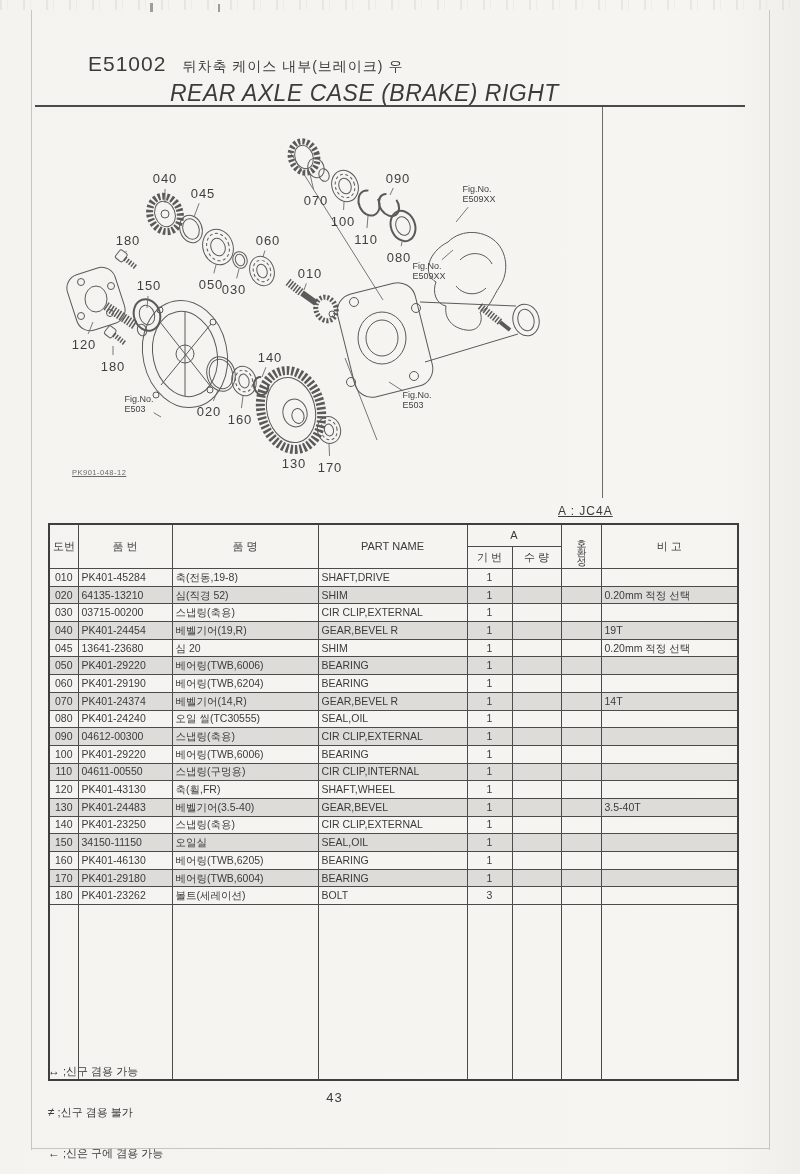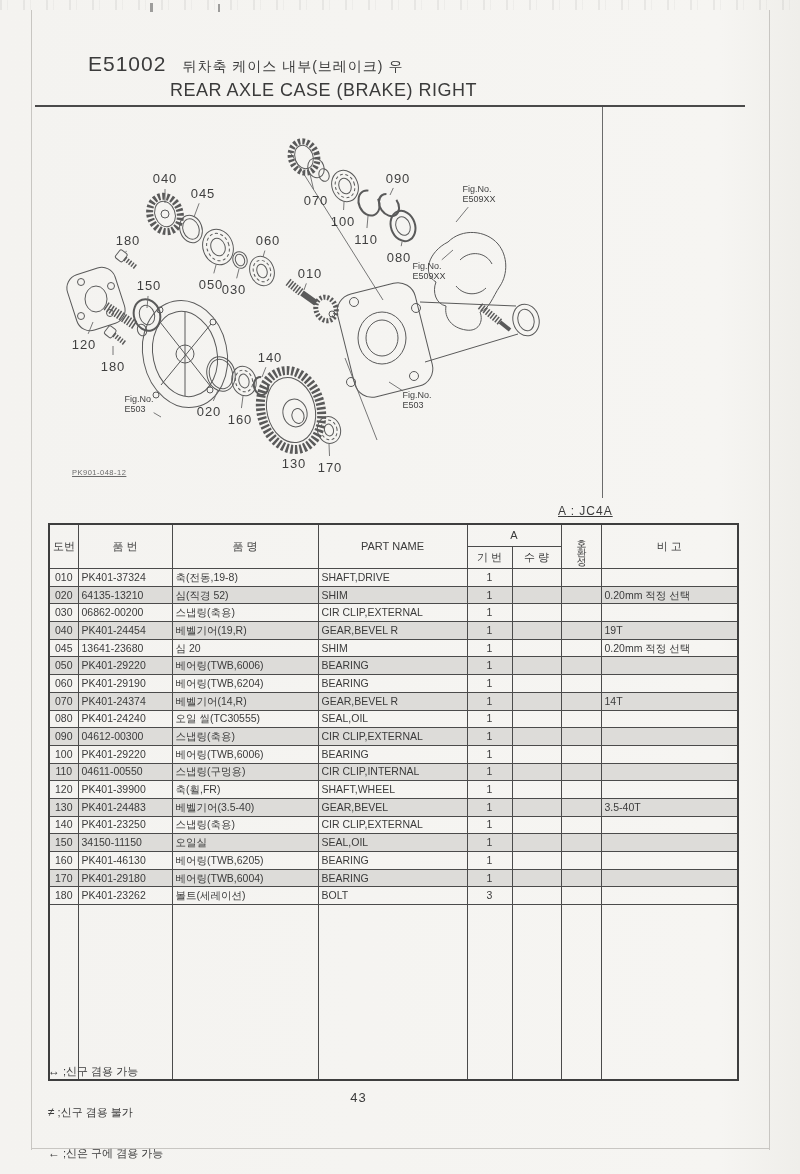--- a/index.html
+++ b/index.html
@@ -7,21 +7,21 @@
   .page{position:relative;width:800px;height:1174px;background:linear-gradient(90deg,#f4f3f0 0%,#f6f5f2 90%,#efeeea 100%);overflow:hidden;}
   .scan-noise{position:absolute;left:0;top:0;width:800px;height:10px;
     background:repeating-linear-gradient(90deg,rgba(90,90,90,.18) 0 2px,transparent 2px 7px,rgba(120,120,120,.12) 7px 8px,transparent 8px 23px);
     opacity:.5;}
   .speck{position:absolute;background:#555;opacity:.55;}
   .edge-line{position:absolute;background:#c8c6c2;}
   
   .hdr{position:absolute;left:88px;top:52px;white-space:nowrap;}
   .hdr .code{font-size:21px;letter-spacing:1px;}
   .hdr .ko{font-size:14px;margin-left:16px;letter-spacing:1px;}
-  .hdr .en{font-size:18px;margin-left:82px;margin-top:4px;letter-spacing:.5px;}
+  .hdr .en{font-size:23px;margin-left:82px;margin-top:4px;letter-spacing:.5px;font-style:italic;}
   .rule{position:absolute;left:35px;top:105px;width:710px;height:2px;background:#4a4a4a;}
   .vdiv{position:absolute;left:602px;top:107px;width:1px;height:391px;background:#6b6b6b;}
   
   .diagram{position:absolute;left:48px;top:110px;width:554px;height:398px;}
   .diagram svg.art,.diagram svg.leads{position:absolute;left:0;top:0;width:554px;height:398px;}
   .callout{position:absolute;transform:translate(-50%,-50%);font-size:13px;color:#3f3f3f;letter-spacing:1px;background:transparent;}
   .figlabel{position:absolute;transform:translate(-50%,-50%);font-size:9px;line-height:10px;color:#424242;text-align:left;}
   .drawing-no{position:absolute;left:24px;top:358px;font-size:7.5px;letter-spacing:.5px;color:#6a6a6a;text-decoration:underline;}
   .model-note{position:absolute;left:558px;top:504px;font-size:12px;letter-spacing:1px;text-decoration:underline;}
   
@@ -31,21 +31,21 @@
   table.parts thead th{text-align:center;height:21px;font-size:11px;}
   table.parts td{height:16.7px;}
   td.c,th.c{text-align:center;}
   td.l{text-align:left;}
   tr.shade td{background:#dddcd9;}
   .vert{writing-mode:vertical-rl;text-orientation:upright;margin:0 auto;line-height:1;font-size:10px;letter-spacing:-1px;}
   tr.filler td{height:174px;background:transparent;}
   
   .legend{position:absolute;left:48px;top:1064px;width:689px;display:flex;justify-content:center;gap:26px;font-size:11px;white-space:nowrap;flex-direction:column;}
   .legend .sym{margin-right:3px;font-size:12px;}
-  .pageno{position:absolute;left:0;top:1090px;width:669px;text-align:center;font-size:13px;letter-spacing:1px;padding-left:24px;}
+  .pageno{position:absolute;left:0;top:1090px;width:669px;text-align:center;font-size:13px;letter-spacing:1px;}
 </style>
 </head>
 <body>
 
 <div class="page">
 
   <div class="scan-noise"></div>
   <div class="speck" style="left:150px;top:3px;width:3px;height:9px;"></div>
   <div class="speck" style="left:218px;top:4px;width:2px;height:8px;"></div>
   <div class="edge-line" style="left:31px;top:10px;width:1px;height:1140px;"></div>
@@ -264,41 +264,41 @@
         <th rowspan="2" class="c">비 고</th>
       </tr>
       <tr>
         <th class="c">기 번</th>
         <th class="c">수 량</th>
       </tr>
     </thead>
     <tbody id="rows">
         <tr>
           <td class="c">010</td>
-          <td class="l">PK401-37324</td>
+          <td class="l">PK401-45284</td>
           <td class="l">축(전동,19-8)</td>
           <td class="l">SHAFT,DRIVE</td>
           <td class="c">1</td>
           <td class="c"></td>
           <td class="c"></td>
           <td class="l"></td>
         </tr>
         <tr class="shade">
           <td class="c">020</td>
           <td class="l">64135-13210</td>
           <td class="l">심(직경 52)</td>
           <td class="l">SHIM</td>
           <td class="c">1</td>
           <td class="c"></td>
           <td class="c"></td>
           <td class="l">0.20mm 적정 선택</td>
         </tr>
         <tr>
           <td class="c">030</td>
-          <td class="l">06862-00200</td>
+          <td class="l">03715-00200</td>
           <td class="l">스냅링(축용)</td>
           <td class="l">CIR CLIP,EXTERNAL</td>
           <td class="c">1</td>
           <td class="c"></td>
           <td class="c"></td>
           <td class="l"></td>
         </tr>
         <tr class="shade">
           <td class="c">040</td>
           <td class="l">PK401-24454</td>
@@ -384,21 +384,21 @@
           <td class="l">04611-00550</td>
           <td class="l">스냅링(구멍용)</td>
           <td class="l">CIR CLIP,INTERNAL</td>
           <td class="c">1</td>
           <td class="c"></td>
           <td class="c"></td>
           <td class="l"></td>
         </tr>
         <tr>
           <td class="c">120</td>
-          <td class="l">PK401-39900</td>
+          <td class="l">PK401-43130</td>
           <td class="l">축(휠,FR)</td>
           <td class="l">SHAFT,WHEEL</td>
           <td class="c">1</td>
           <td class="c"></td>
           <td class="c"></td>
           <td class="l"></td>
         </tr>
         <tr class="shade">
           <td class="c">130</td>
           <td class="l">PK401-24483</td>

